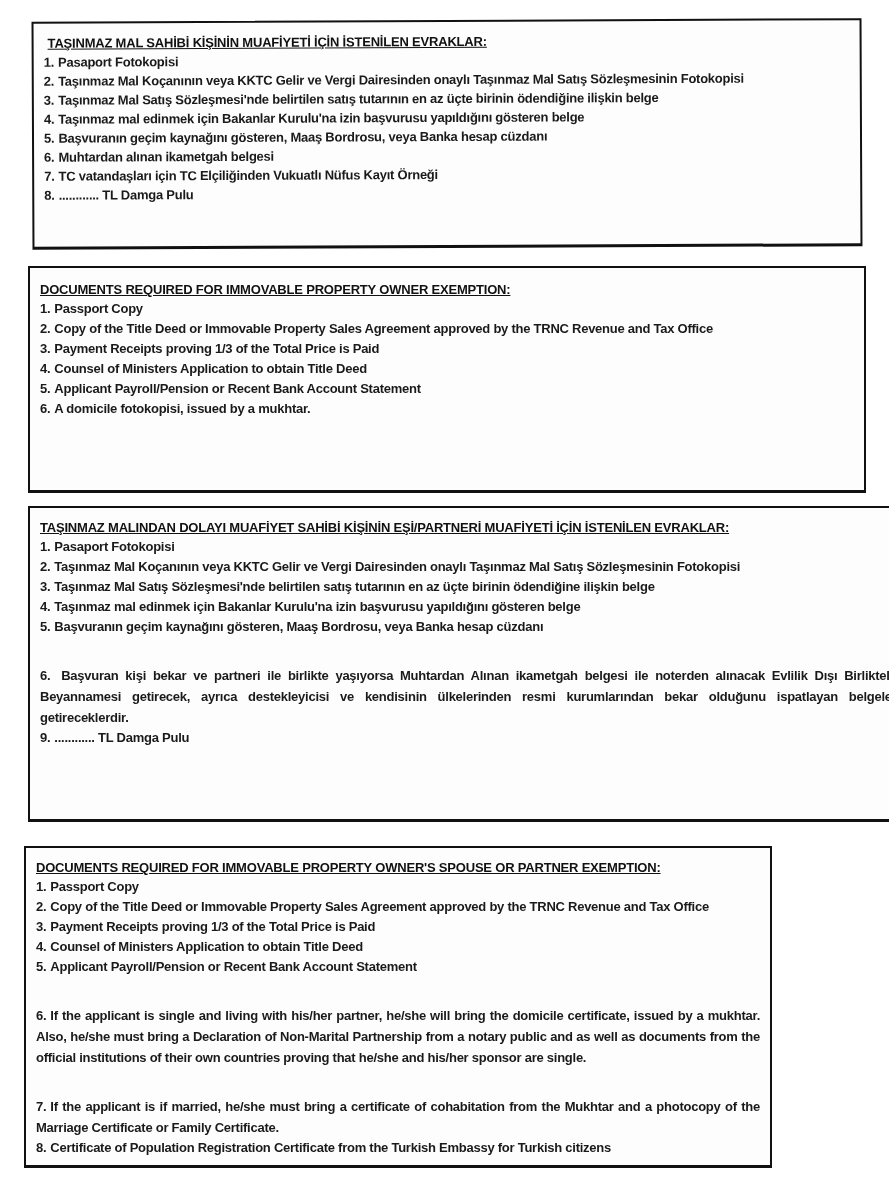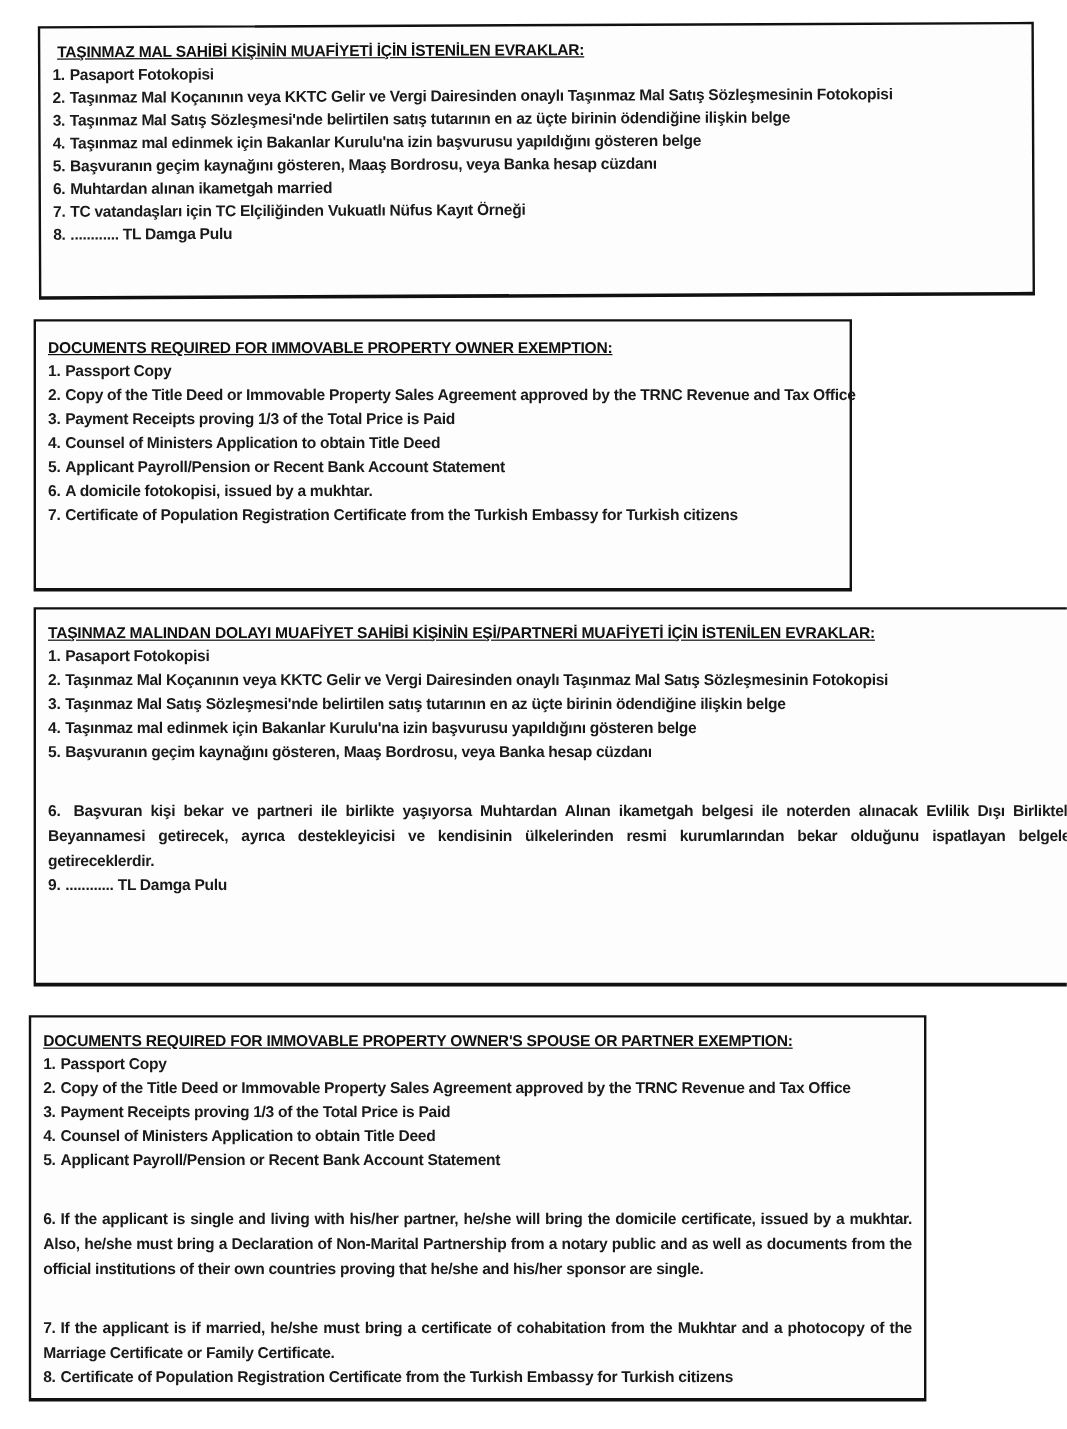--- a/index.html
+++ b/index.html
@@ -13,21 +13,21 @@
   }
   .box {
     position: absolute;
     border: 2px solid #111111;
     border-bottom-width: 3px;
     background: #fdfdfd;
     box-sizing: border-box;
     padding: 6px 10px 0 10px;
   }
   #box1 { left: 32px; top: 20px; width: 830px; height: 228px; transform: rotate(-0.25deg); padding-top: 10px; }
-  #box2 { left: 28px; top: 266px; width: 682px; height: 227px; padding-top: 12px; }
+  #box2 { left: 28px; top: 266px; width: 838px; height: 227px; padding-top: 12px; }
   #box3 { left: 28px; top: 506px; width: 884px; height: 316px; padding-top: 10px; }
   #box4 { left: 24px; top: 846px; width: 748px; height: 322px; padding-top: 10px; }
 
   .heading {
     font-weight: bold;
     font-size: 13px;
     text-decoration: underline;
     letter-spacing: -0.2px;
     line-height: 19px;
     margin: 0;
@@ -54,36 +54,35 @@
 <body>
 
 <div class="box" id="box1">
   <h2 class="heading">TAŞINMAZ MAL SAHİBİ KİŞİNİN MUAFİYETİ İÇİN İSTENİLEN EVRAKLAR:</h2>
   <ol class="items">
     <li class="nowrap"><span class="num">1.</span><span>Pasaport Fotokopisi</span></li>
     <li class="nowrap"><span class="num">2.</span><span>Taşınmaz Mal Koçanının veya KKTC Gelir ve Vergi Dairesinden onaylı Taşınmaz Mal Satış Sözleşmesinin Fotokopisi</span></li>
     <li class="nowrap"><span class="num">3.</span><span>Taşınmaz Mal Satış Sözleşmesi'nde belirtilen satış tutarının en az üçte birinin ödendiğine ilişkin belge</span></li>
     <li class="nowrap"><span class="num">4.</span><span>Taşınmaz mal edinmek için Bakanlar Kurulu'na izin başvurusu yapıldığını gösteren belge</span></li>
     <li class="nowrap"><span class="num">5.</span><span>Başvuranın geçim kaynağını gösteren, Maaş Bordrosu, veya Banka hesap cüzdanı</span></li>
-    <li class="nowrap"><span class="num">6.</span><span>Muhtardan alınan ikametgah married</span></li>
+    <li class="nowrap"><span class="num">6.</span><span>Muhtardan alınan ikametgah belgesi</span></li>
     <li class="nowrap"><span class="num">7.</span><span>TC vatandaşları için TC Elçiliğinden Vukuatlı Nüfus Kayıt Örneği</span></li>
     <li class="nowrap"><span class="num">8.</span><span>............ TL Damga Pulu</span></li>
   </ol>
 </div>
 
 <div class="box" id="box2">
   <h2 class="heading">DOCUMENTS REQUIRED FOR IMMOVABLE PROPERTY  OWNER EXEMPTION:</h2>
   <ol class="items">
     <li class="nowrap"><span class="num">1.</span><span>Passport Copy</span></li>
     <li class="nowrap"><span class="num">2.</span><span>Copy of the Title Deed or Immovable Property Sales Agreement approved by the TRNC Revenue and Tax Office</span></li>
     <li class="nowrap"><span class="num">3.</span><span>Payment Receipts proving 1/3 of the Total Price is Paid</span></li>
     <li class="nowrap"><span class="num">4.</span><span>Counsel of Ministers Application to obtain Title Deed</span></li>
     <li class="nowrap"><span class="num">5.</span><span>Applicant Payroll/Pension or Recent Bank Account Statement</span></li>
     <li class="nowrap"><span class="num">6.</span><span>A domicile fotokopisi, issued by a mukhtar.</span></li>
-    <li class="nowrap"><span class="num">7.</span><span>Certificate of Population Registration Certificate from the Turkish Embassy for Turkish citizens</span></li>
   </ol>
 </div>
 
 <div class="box" id="box3">
   <h2 class="heading">TAŞINMAZ MALINDAN DOLAYI MUAFİYET SAHİBİ KİŞİNİN EŞİ/PARTNERİ MUAFİYETİ İÇİN İSTENİLEN EVRAKLAR:</h2>
   <ol class="items">
     <li class="nowrap"><span class="num">1.</span><span>Pasaport Fotokopisi</span></li>
     <li class="nowrap"><span class="num">2.</span><span>Taşınmaz Mal Koçanının veya KKTC Gelir ve Vergi Dairesinden onaylı Taşınmaz Mal Satış Sözleşmesinin Fotokopisi</span></li>
     <li class="nowrap"><span class="num">3.</span><span>Taşınmaz Mal Satış Sözleşmesi'nde belirtilen satış tutarının en az üçte birinin ödendiğine ilişkin belge</span></li>
     <li class="nowrap"><span class="num">4.</span><span>Taşınmaz mal edinmek için Bakanlar Kurulu'na izin başvurusu yapıldığını gösteren belge</span></li>

